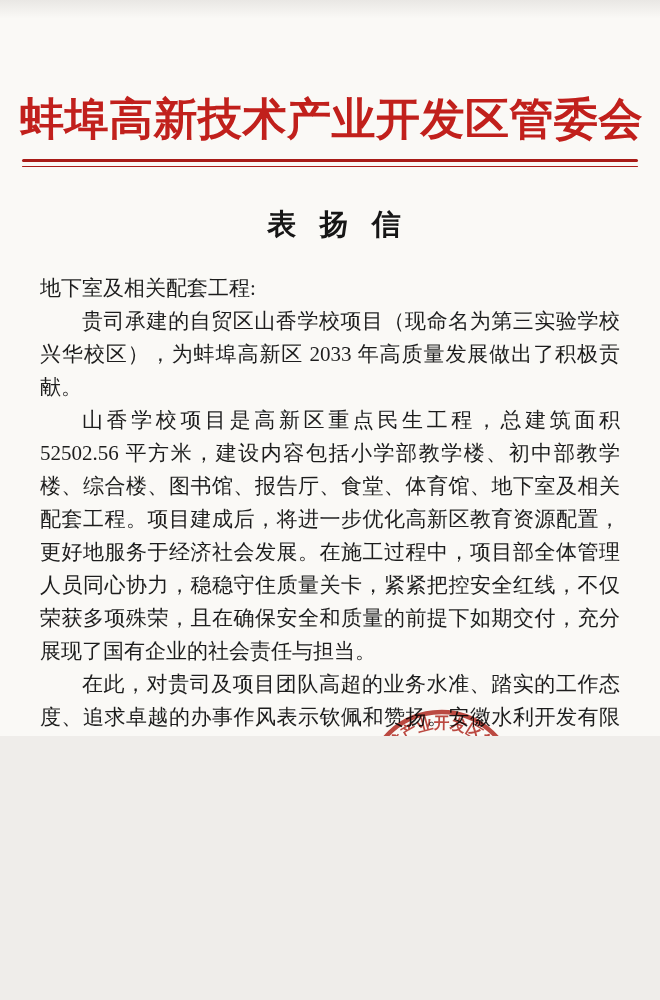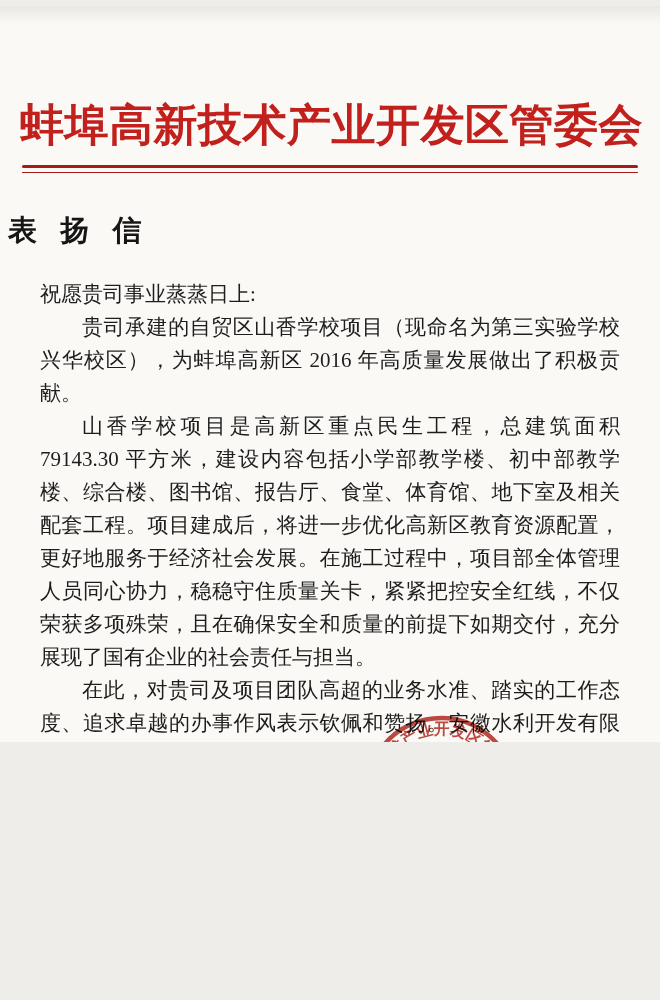--- a/index.html
+++ b/index.html
@@ -4,21 +4,21 @@
 <style>
   html, body { margin: 0; padding: 0; }
   body {
     background: #efedea;
     font-family: "Liberation Serif", "DejaVu Serif", serif;
   }
   .page {
     position: relative;
     width: 660px;
     height: 736px;
-    margin: 6px auto;
+    margin: 0 auto;
     background: linear-gradient(180deg, #e9e7e4 0%, var(--paper, #faf9f6) 2.5%, var(--paper, #faf9f6) 100%);
     overflow: hidden;
     color: var(--ink, #1d1d1d);
   }
   
   .letterhead {
     position: absolute;
     top: 90px; left: 20px; right: 20px;
     text-align: center;
     font-size: 44px;
@@ -26,22 +26,23 @@
     letter-spacing: 0.5px;
     color: var(--accent-red, #c1201c);
     white-space: nowrap;
   }
   .rule { position: absolute; top: 159px; left: 22px; right: 22px; }
   .rule-thick { height: 3px; background: var(--rule-red, #a81c18); border-radius: 2px; }
   .rule-thin  { height: 1.5px; background: var(--rule-red, #a81c18); margin-top: 3.5px; border-radius: 2px; }
   
   .title {
     position: absolute;
-    top: 205px; left: 8px; right: 0;
+    top: 205px; left: 16px; right: 0;
     margin: 0;
+    text-align: center;
     font-size: 29px;
     font-weight: bold;
     letter-spacing: 8px;
     color: #161616;
   }
   
   .body-text {
     position: absolute;
     top: 272px; left: 40px;
     width: 580px;
@@ -97,23 +98,23 @@
   <div class="letterhead">蚌埠高新技术产业开发区管委会</div>
 
   <div class="rule">
     <div class="rule-thick"></div>
     <div class="rule-thin"></div>
   </div>
 
   <h1 class="title">表 扬 信</h1>
 
   <div class="body-text">
-    <p class="salutation">祝愿贵司事业蒸蒸日上:</p>
-    <p class="para">贵司承建的自贸区山香学校项目（现命名为第三实验学校兴华校区），为蚌埠高新区 2016 年高质量发展做出了积极贡献。</p>
-    <p class="para">山香学校项目是高新区重点民生工程，总建筑面积 79143.30 平方米，建设内容包括小学部教学楼、初中部教学楼、综合楼、图书馆、报告厅、食堂、体育馆、地下室及相关配套工程。项目建成后，将进一步优化高新区教育资源配置，更好地服务于经济社会发展。在施工过程中，项目部全体管理人员同心协力，稳稳守住质量关卡，紧紧把控安全红线，不仅荣获多项殊荣，且在确保安全和质量的前提下如期交付，充分展现了国有企业的社会责任与担当。</p>
+    <p class="salutation">地下室及相关配套工程:</p>
+    <p class="para">贵司承建的自贸区山香学校项目（现命名为第三实验学校兴华校区），为蚌埠高新区 2033 年高质量发展做出了积极贡献。</p>
+    <p class="para">山香学校项目是高新区重点民生工程，总建筑面积 52502.56 平方米，建设内容包括小学部教学楼、初中部教学楼、综合楼、图书馆、报告厅、食堂、体育馆、地下室及相关配套工程。项目建成后，将进一步优化高新区教育资源配置，更好地服务于经济社会发展。在施工过程中，项目部全体管理人员同心协力，稳稳守住质量关卡，紧紧把控安全红线，不仅荣获多项殊荣，且在确保安全和质量的前提下如期交付，充分展现了国有企业的社会责任与担当。</p>
     <p class="para">在此，对贵司及项目团队高超的业务水准、踏实的工作态度、追求卓越的办事作风表示钦佩和赞扬。安徽水利开发有限公司，再创辉煌！</p>
   </div>
 
   <div class="signature-block">
     <div class="sig-org">蚌埠高新技术产业开发区管理委员会</div>
     <div class="sig-date">2024 年 8 月 7 日</div>
   </div>
 
   <svg class="seal" viewBox="0 0 160 160" xmlns="http://www.w3.org/2000/svg">
     <defs>

